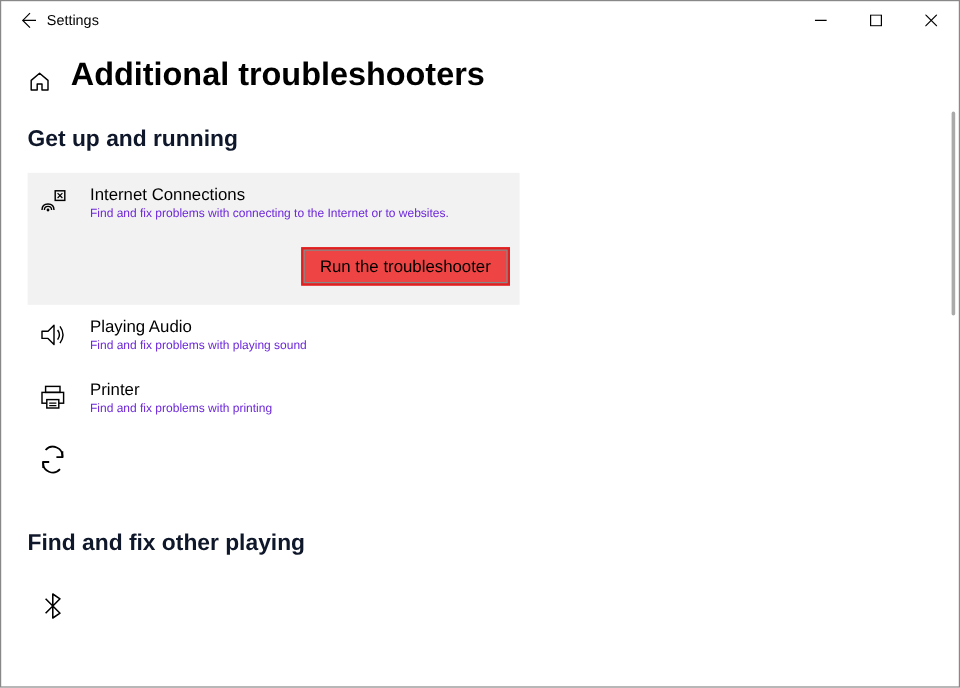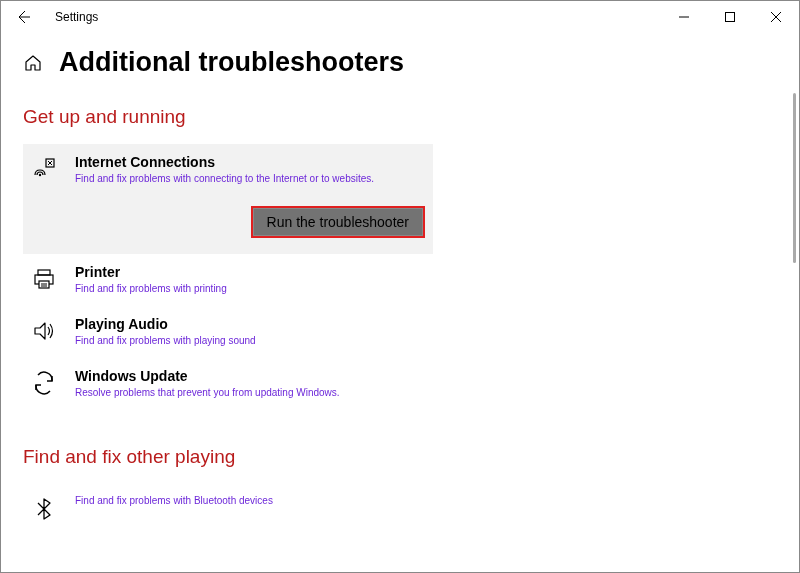--- a/index.html
+++ b/index.html
@@ -19,21 +19,21 @@
     .titlebar {
       height: 32px;
       display: flex;
       align-items: center;
       justify-content: space-between;
       padding: 0 0 0 10px;
     }
     .titlebar-left {
       display: flex;
       align-items: center;
-      gap: 20px;
+      gap: 4px;
     }
     .back-btn {
       width: 24px;
       height: 24px;
       display: flex;
       align-items: center;
       justify-content: center;
       color: #000;
     }
     .win-title {
@@ -52,40 +52,40 @@
       color: #000;
     }
     .content {
       padding: 14px 22px 0 22px;
       height: 541px;
       overflow-y: auto;
       position: relative;
     }
     .header-row {
       display: flex;
-      align-items: center;
+      align-items: flex-end;
       gap: 16px;
       margin-bottom: 28px;
     }
     .home-icon {
       width: 20px;
       height: 20px;
       display: flex;
       align-items: center;
       justify-content: center;
     }
     h1 {
       font-size: 27px;
       font-weight: 600;
       color: #000;
     }
     h2 {
       font-size: 19px;
-      font-weight: 400;
-      color: #b91c1c;
+      font-weight: 700;
+      color: #0f172a;
       margin-bottom: 16px;
     }
     .section {
       margin-bottom: 36px;
     }
     .item {
       display: flex;
       align-items: flex-start;
       gap: 18px;
       padding: 10px 8px;
@@ -103,35 +103,35 @@
       align-items: center;
       justify-content: center;
       margin-top: 2px;
     }
     .item-body {
       flex: 1;
     }
     .item-title {
       font-size: 14px;
       color: #000;
-      font-weight: 700;
+      font-weight: 400;
       margin-bottom: 2px;
     }
     .item-desc {
       font-size: 10px;
       color: #6d28d9;
       line-height: 1.4;
     }
     .run-btn-wrap {
       display: flex;
       justify-content: flex-end;
       margin-top: 20px;
     }
     .run-btn {
-      background: #737373;
+      background: #ef4444;
       border: 2px solid #e02020;
       outline: 1px solid #888;
       outline-offset: -3px;
       padding: 6px 14px;
       font-size: 14px;
       color: #000;
       font-family: inherit;
     }
     .scrollbar-track {
       position: absolute;
@@ -214,74 +214,69 @@
         <div class="item-desc">Find and fix problems with connecting to the Internet or to websites.</div>
         <div class="run-btn-wrap">
           <button class="run-btn">Run the troubleshooter</button>
         </div>
       </div>
     </div>
 
     <div class="item">
       <div class="item-icon">
         <svg width="24" height="24" viewBox="0 0 24 24">
+            <path d="M3 9 L3 15 L8 15 L13 20 L13 4 L8 9 Z" stroke="#000" stroke-width="1.2" fill="none" stroke-linejoin="round"></path>
+            <path d="M16 8 Q19 12 16 16" stroke="#000" stroke-width="1.2" fill="none"></path>
+            <path d="M18 5 Q23 12 18 19" stroke="#000" stroke-width="1.2" fill="none"></path>
+          </svg>
+      </div>
+      <div class="item-body">
+        <div class="item-title">Playing Audio</div>
+        <div class="item-desc">Find and fix problems with playing sound</div>
+      </div>
+    </div>
+
+    <div class="item">
+      <div class="item-icon">
+        <svg width="24" height="24" viewBox="0 0 24 24">
             <rect x="6" y="3" width="12" height="5" stroke="#000" stroke-width="1.2" fill="none"></rect>
             <rect x="3" y="8" width="18" height="9" stroke="#000" stroke-width="1.2" fill="none"></rect>
             <rect x="7" y="14" width="10" height="7" stroke="#000" stroke-width="1.2" fill="#fff"></rect>
             <line x1="9" y1="17" x2="15" y2="17" stroke="#000" stroke-width="1"></line>
             <line x1="9" y1="19" x2="15" y2="19" stroke="#000" stroke-width="1"></line>
           </svg>
       </div>
       <div class="item-body">
         <div class="item-title">Printer</div>
         <div class="item-desc">Find and fix problems with printing</div>
       </div>
     </div>
 
     <div class="item">
       <div class="item-icon">
         <svg width="24" height="24" viewBox="0 0 24 24">
-            <path d="M3 9 L3 15 L8 15 L13 20 L13 4 L8 9 Z" stroke="#000" stroke-width="1.2" fill="none" stroke-linejoin="round"></path>
-            <path d="M16 8 Q19 12 16 16" stroke="#000" stroke-width="1.2" fill="none"></path>
-            <path d="M18 5 Q23 12 18 19" stroke="#000" stroke-width="1.2" fill="none"></path>
-          </svg>
-      </div>
-      <div class="item-body">
-        <div class="item-title">Playing Audio</div>
-        <div class="item-desc">Find and fix problems with playing sound</div>
-      </div>
-    </div>
-
-    <div class="item">
-      <div class="item-icon">
-        <svg width="24" height="24" viewBox="0 0 24 24">
             <path d="M6 4 A8 8 0 0 1 20 10" stroke="#000" stroke-width="1.5" fill="none"></path>
             <path d="M18 20 A8 8 0 0 1 4 14" stroke="#000" stroke-width="1.5" fill="none"></path>
             <path d="M20 5 L20 10 L15 10" stroke="#000" stroke-width="1.5" fill="none"></path>
             <path d="M4 19 L4 14 L9 14" stroke="#000" stroke-width="1.5" fill="none"></path>
           </svg>
       </div>
-      <div class="item-body">
-        <div class="item-title">Windows Update</div>
-        <div class="item-desc">Resolve problems that prevent you from updating Windows.</div>
-      </div>
     </div>
   </div>
 
   <div class="section">
     <h2>Find and fix other playing</h2>
 
     <div class="item">
       <div class="item-icon">
         <svg width="24" height="24" viewBox="0 0 24 24">
             <path d="M6 6 L18 18 L12 22 L12 2 L18 6 L6 18" stroke="#000" stroke-width="1.3" fill="none" stroke-linejoin="round"></path>
           </svg>
       </div>
       <div class="item-body">
-        <div class="item-desc">Find and fix problems with Bluetooth devices</div>
       </div>
     </div>
   </div>
 </div>
 
 <div class="scrollbar-track">
   <div class="scrollbar-thumb"></div>
 </div>
 
 </body></html>

